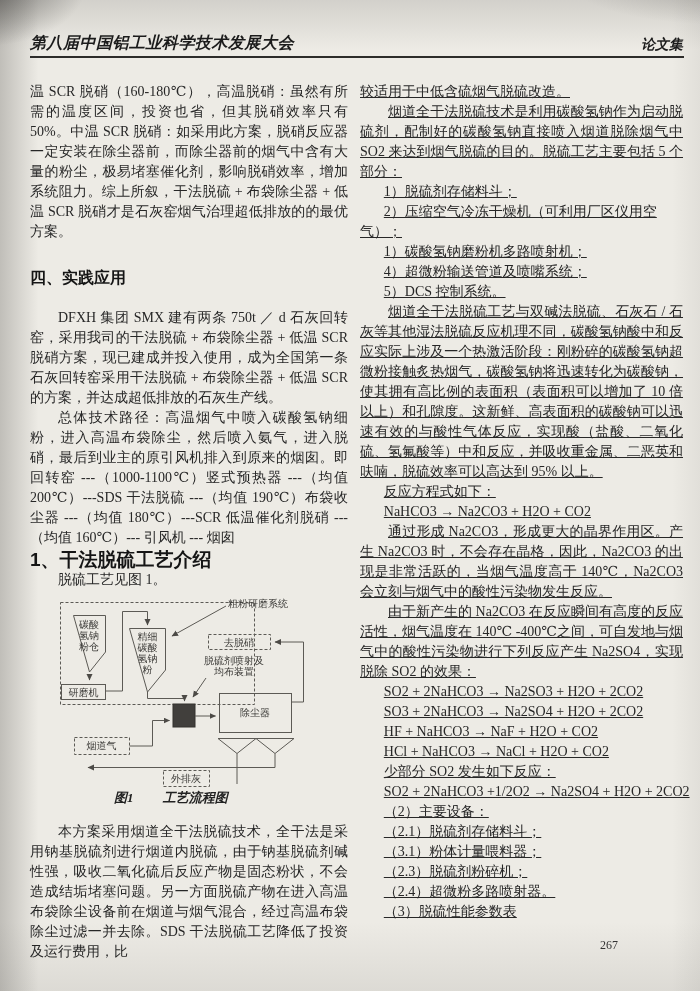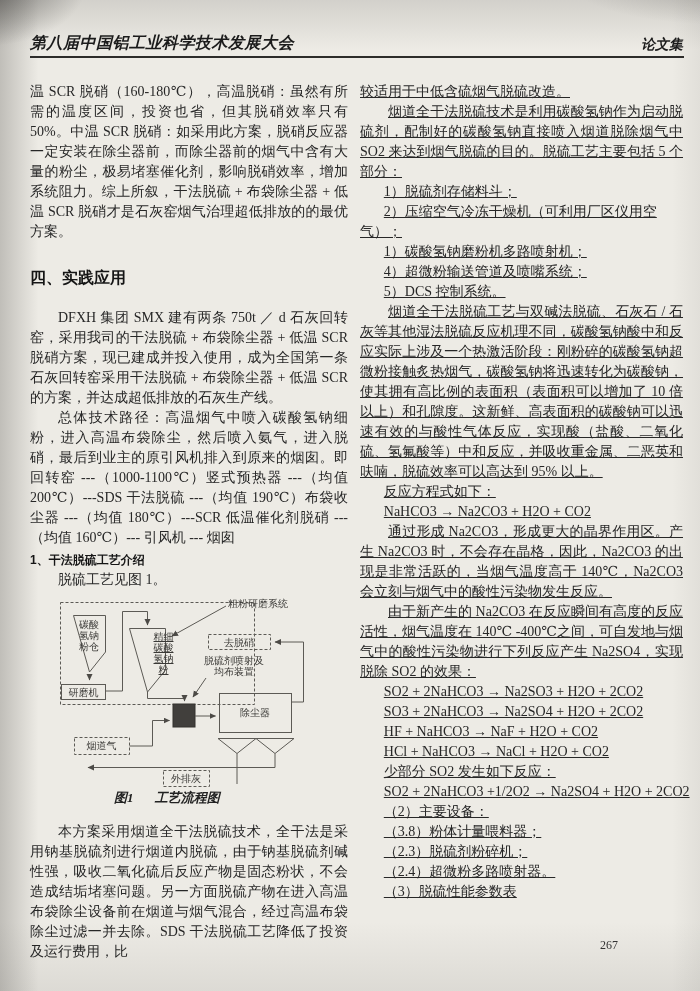--- a/index.html
+++ b/index.html
@@ -33,41 +33,41 @@
   .col-left  { left:30px;  width:318px; }
   .col-right { left:360px; width:323px;text-decoration:underline; }
   p.ind { text-indent:2em; }
   .h-section {
     font-family:"Liberation Sans","DejaVu Sans",sans-serif;
     font-weight:bold; font-size:16px; color:#151515;
     margin-top:26px; margin-bottom:20px; text-align:left;
   }
   .h-sub {
     font-family:"Liberation Sans","DejaVu Sans",sans-serif;
-    font-weight:bold; font-size:12px; color:#151515;
+    font-weight:bold; font-size:19px; color:#151515;
     margin-top:2px; text-align:left;
   }
   .line { text-indent:1.7em; text-align:left; }
   .eq   { text-indent:1.7em; text-align:left; white-space:nowrap; }
 
   
   .fig { position:relative; width:300px; height:210px; margin:8px 0 14px 26px; }
   .fig svg { position:absolute; left:0; top:0; }
   .ln   { fill:none; stroke:#5c5a55; stroke-width:1; }
   .dash { fill:none; stroke:#5c5a55; stroke-width:1; stroke-dasharray:3 2; }
   .arr  { marker-end:url(#arrowhead); }
   .flabel {
     position:absolute; font-family:"Liberation Sans","DejaVu Sans",sans-serif;
     font-size:10px; line-height:11px; color:#3a3936; text-align:center; white-space:pre-line;
   }
   .fig-caption {
     position:absolute; left:58px; top:190px; width:200px;
     font-weight:bold; font-style:italic; font-size:13px; color:#222; text-align:left;
   }
-  .fig-caption .cap-num { margin-right:18px; }
+  .fig-caption .cap-num { margin-right:26px; }
 
   .page-number { position:absolute; left:600px; top:938px; font-size:12px; color:#333;text-align:right; }
 </style>
 </head>
 <body>
 
 <div class="page">
 
   <div class="hdr-left">第八届中国铝工业科学技术发展大会</div>
   <div class="hdr-right">论文集</div>
@@ -124,21 +124,21 @@
         <line class="ln" x1="181" y1="155.5" x2="181" y2="186"></line>
         <rect class="dash" x="107.5" y="172.5" width="46" height="16"></rect>
 
         <line class="ln arr" x1="170" y1="8" x2="116" y2="38"></line>
         <line class="ln arr" x1="150" y1="80" x2="137" y2="99"></line>
       </svg>
       <div class="flabel" style="left:172px; top:0; width:72px; text-align:left;">粗粉研磨系统</div>
       <div class="flabel" style="left:17px; top:21px; width:32px;">碳酸
 氢钠
 粉仓</div>
-      <div class="flabel" style="left:89px; top:33px; width:37px;text-decoration:underline;">精细
+      <div class="flabel" style="left:73px; top:33px; width:37px;">精细
 碳酸
 氢钠
 粉</div>
       <div class="flabel" style="left:5px; top:89px; width:45px;">研磨机</div>
       <div class="flabel" style="left:152px; top:39px; width:62px;">去脱硝</div>
       <div class="flabel" style="left:146px; top:57px; width:64px;">脱硫剂喷射及
 均布装置</div>
       <div class="flabel" style="left:163px; top:109px; width:72px;">除尘器</div>
       <div class="flabel" style="left:18px; top:142px; width:55px;">烟道气</div>
       <div class="flabel" style="left:107px; top:175px; width:46px;">外排灰</div>
@@ -164,21 +164,22 @@
     <div class="eq">NaHCO3 → Na2CO3 + H2O + CO2</div>
     <p class="ind">通过形成 Na2CO3，形成更大的晶界作用区。产生 Na2CO3 时，不会存在晶格，因此，Na2CO3 的出现是非常活跃的，当烟气温度高于 140℃，Na2CO3 会立刻与烟气中的酸性污染物发生反应。</p>
     <p class="ind">由于新产生的 Na2CO3 在反应瞬间有高度的反应活性，烟气温度在 140℃ -400℃之间，可自发地与烟气中的酸性污染物进行下列反应产生 Na2SO4，实现脱除 SO2 的效果：</p>
     <div class="eq">SO2 + 2NaHCO3 → Na2SO3 + H2O + 2CO2</div>
     <div class="eq">SO3 + 2NaHCO3 → Na2SO4 + H2O + 2CO2</div>
     <div class="eq">HF + NaHCO3 → NaF + H2O + CO2</div>
     <div class="eq">HCl + NaHCO3 → NaCl + H2O + CO2</div>
     <div class="line">少部分 SO2 发生如下反应：</div>
     <div class="eq">SO2 + 2NaHCO3 +1/2O2 → Na2SO4 + H2O + 2CO2</div>
     <div class="line">（2）主要设备：</div>
-    <div class="line">（3.8）粉体计量喂料器；</div>
+    <div class="line">（2.1）脱硫剂存储料斗；</div>
+    <div class="line">（3.1）粉体计量喂料器；</div>
     <div class="line">（2.3）脱硫剂粉碎机；</div>
     <div class="line">（2.4）超微粉多路喷射器。</div>
     <div class="line">（3）脱硫性能参数表</div>
   </div>
 
   <div class="page-number">267</div>
 
 </div>
 
 </body></html>

